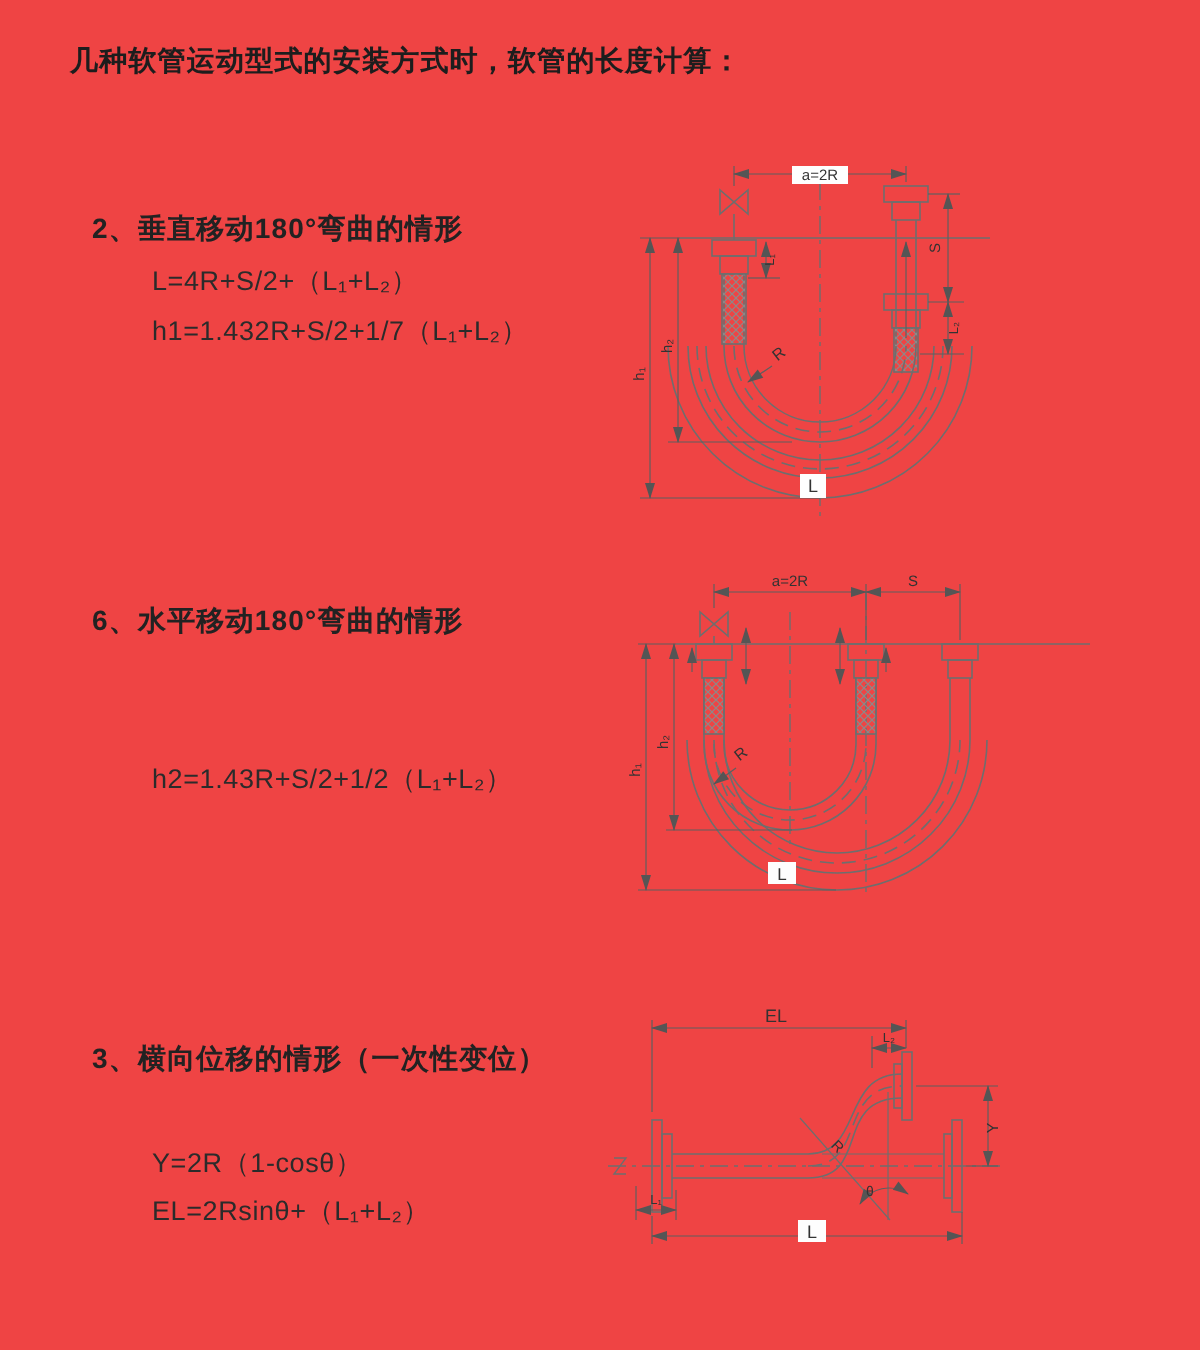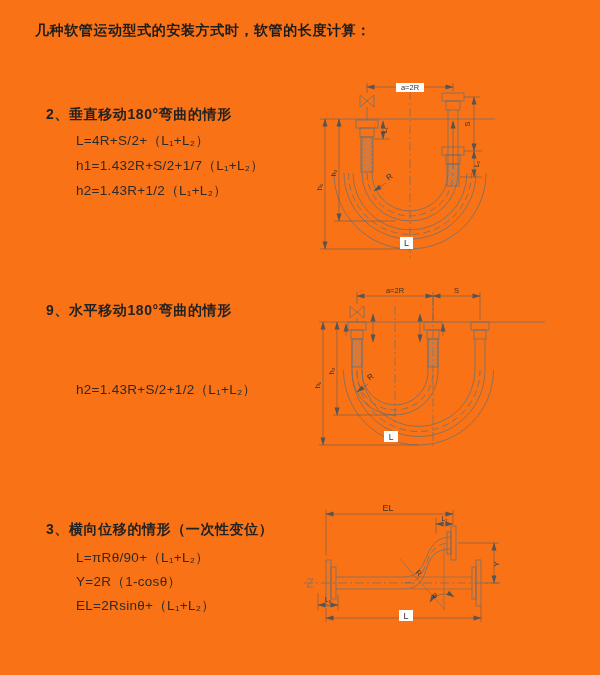--- a/index.html
+++ b/index.html
@@ -1,43 +1,41 @@
 <!DOCTYPE html>
 <html><head>
 <meta charset="utf-8">
 <style>
   html,body{margin:0;padding:0;background:#fff;}
-  .page{position:relative;width:600px;height:675px;background:#f97316;
+  .page{position:relative;width:600px;height:675px;background:#ef4444;
         font-family:"Liberation Sans",sans-serif;overflow:hidden;}
   .title{position:absolute;left:35px;top:22px;font-size:14px;font-weight:600;
          color:#1d1d1d;letter-spacing:.6px;white-space:nowrap;}
   .heading{position:absolute;font-size:14px;font-weight:600;color:#222;
            letter-spacing:.6px;white-space:nowrap;}
   .formula{position:absolute;font-size:13.5px;font-weight:400;color:#2b2b2b;
            letter-spacing:.3px;white-space:nowrap;}
   svg.diagram{position:absolute;}
   svg text{font-family:"Liberation Sans",sans-serif;}
 </style>
 </head>
 <body>
 
 <div class="page">
 
   <div class="title">几种软管运动型式的安装方式时，软管的长度计算：</div>
 
   <div class="heading" style="left:46px;top:106px">2、垂直移动180°弯曲的情形</div>
   <div class="formula" style="left:76px;top:132px">L=4R+S/2+（L₁+L₂）</div>
   <div class="formula" style="left:76px;top:157px">h1=1.432R+S/2+1/7（L₁+L₂）</div>
-  <div class="formula" style="left:76px;top:182px">h2=1.43R+1/2（L₁+L₂）</div>
-
-  <div class="heading" style="left:46px;top:302px">9、水平移动180°弯曲的情形</div>
+
+  <div class="heading" style="left:46px;top:302px">6、水平移动180°弯曲的情形</div>
   <div class="formula" style="left:76px;top:381px">h2=1.43R+S/2+1/2（L₁+L₂）</div>
 
   <div class="heading" style="left:46px;top:521px">3、横向位移的情形（一次性变位）</div>
-  <div class="formula" style="left:76px;top:549px">L=πRθ/90+（L₁+L₂）</div>
   <div class="formula" style="left:76px;top:573px">Y=2R（1-cosθ）</div>
   <div class="formula" style="left:76px;top:597px">EL=2Rsinθ+（L₁+L₂）</div>
 
   <svg class="diagram" style="left:310px;top:75px" width="290" height="190" viewBox="0 0 290 190">
     <defs>
       <pattern id="hp1" width="4" height="4" patternUnits="userSpaceOnUse">
         <path d="M0,0 L4,4 M4,0 L0,4" stroke="#8a8a8a" stroke-width="0.6"></path>
       </pattern>
       <marker id="ae1" markerWidth="9" markerHeight="6" refX="8" refY="3" orient="auto" markerUnits="userSpaceOnUse">
         <path d="M0.5,0.5 L8.5,3 L0.5,5.5 Z" fill="#555"></path>

